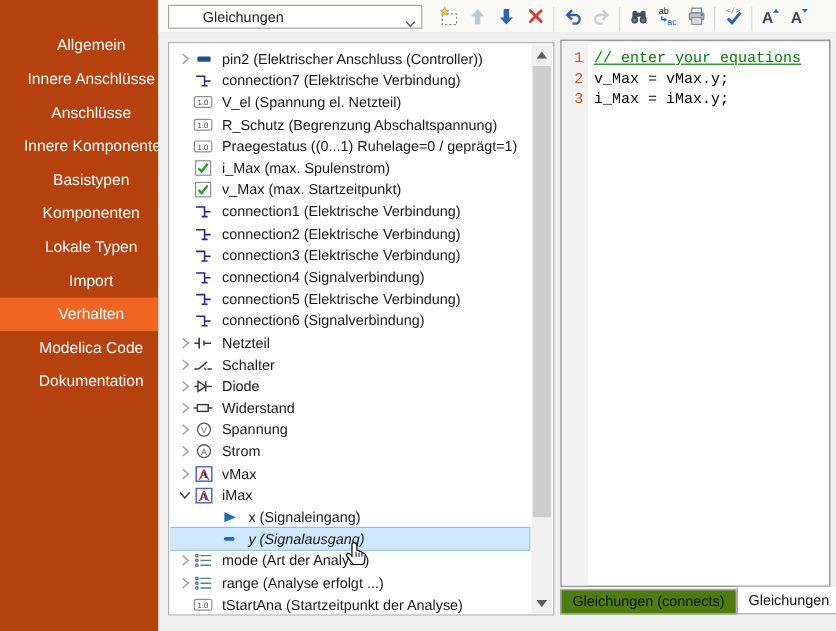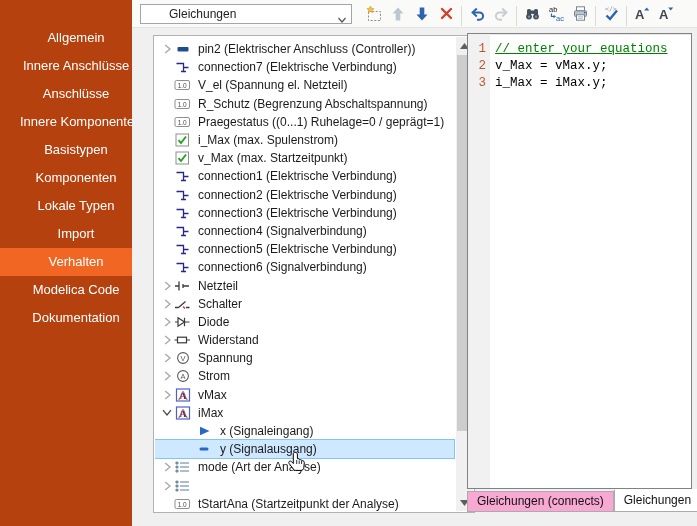--- a/index.html
+++ b/index.html
@@ -34,29 +34,29 @@
   .cb-arrow{position:absolute;right:5px;top:7px;width:8px;height:6px;}
   .toolbar-sep{width:1px;height:20px;background:#DADADA;margin:0 3px;flex:0 0 1px;}
   .tool-btn{
     width:24px;height:24px;flex:0 0 24px;display:flex;align-items:center;justify-content:center;
     background:transparent;border:none;padding:0;
   }
   .tool-btn svg{display:block;}
   
   .tree-panel{
     position:absolute;left:8px;top:35px;width:322px;height:478px;
-    background:#FFFFFF;border:1px solid #B2B2B2;box-sizing:border-box;margin-left:13px;
+    background:#FFFFFF;border:1px solid #B2B2B2;box-sizing:border-box;
   }
   .tree{position:absolute;left:1px;top:1px;right:18px;bottom:1px;overflow:hidden;padding-top:3px;}
   .tree-row{height:18.2px;display:flex;align-items:center;font-size:12px;color:#1A1A1A;white-space:nowrap;}
   .tree-row .expander{width:14px;flex:0 0 14px;margin-left:5px;display:flex;align-items:center;justify-content:center;}
   .tree-row.lvl1 .expander{margin-left:27px;}
   .tree-row .t-icon{width:17px;flex:0 0 17px;display:flex;align-items:center;justify-content:center;margin-right:4px;}
   .tree-row .t-label{padding:1px 3px;}
-  .tree-row.selected .t-label{background:#CDE8FF;outline:1px solid #8AC2EE;}
+  .tree-row.selected .t-label{background:#CDE8FF;outline:1px solid #8AC2EE;font-style:italic;}
   .tree-row.selected{background:linear-gradient(to right,transparent 0,transparent 0);}
   .tree-row.selected{background:#CDE8FF;outline:1px solid #8AC2EE;margin-right:2px;}
   .tree-row.selected .t-label{background:transparent;outline:none;}
   
   .tree-scrollbar{position:absolute;top:1px;right:1px;bottom:1px;width:17px;background:#F0F0F0;}
   .sb-btn{position:absolute;left:0;width:17px;height:17px;display:flex;align-items:center;justify-content:center;}
   .sb-btn.up{top:0;}
   .sb-btn.down{bottom:0;}
   .sb-thumb{position:absolute;left:1px;right:1px;top:18px;height:376px;background:#CDCDCD;}
   
@@ -74,21 +74,21 @@
   .code-area{
     padding-top:7px;padding-left:5px;
     font-family:"Liberation Mono","DejaVu Sans Mono",monospace;
     font-size:12.5px;line-height:17px;color:#000;white-space:pre;overflow:hidden;
   }
   .code-line.comment{color:#008000;text-decoration:underline;}
   
   .tabs{position:absolute;left:335px;top:489px;display:flex;align-items:flex-start;}
   .tab{
     font-size:12px;color:#111;padding:2px 9px 3px 9px;
-    border:1px solid #ABABAB;background:#f9a8d4;margin-top:2px;cursor:default;white-space:nowrap;
+    border:1px solid #ABABAB;background:#4d7c0f;margin-top:2px;cursor:default;white-space:nowrap;
   }
   .tab.active{background:#FFFFFF;border-top-color:#FFFFFF;margin-top:0;padding-top:3px;padding-bottom:4px;position:relative;z-index:2;}
   
   .mouse-cursor{position:absolute;left:288px;top:451px;width:19px;height:24px;z-index:50;pointer-events:none;}
 </style>
 </head>
 <body>
 
 <nav class="sidebar">
     <div class="sidebar-item">Allgemein</div>
@@ -487,20 +487,21 @@
           <span class="t-icon">
             <svg width="17" height="14" viewBox="0 0 17 14">
               <g stroke="#5B7E9E" stroke-width="1.2">
                 <circle cx="3" cy="3" r="1" fill="none"></circle>
                 <circle cx="3" cy="7" r="1" fill="none"></circle>
                 <circle cx="3" cy="11" r="1" fill="none"></circle>
                 <path d="M6 3 H15 M6 7 H15 M6 11 H15"></path>
               </g>
             </svg>
           </span>
+          <span class="t-label">range (Analyse erfolgt ...)</span>
         </div>
         <div class="tree-row lvl0">
           <span class="expander"></span>
           <span class="t-icon">
             <svg width="17" height="14" viewBox="0 0 17 14">
               <rect x="1" y="2.5" width="14.5" height="9" rx="1.5" fill="#FFFFFF" stroke="#8F8F8F"></rect>
               <text x="8.2" y="9.7" font-size="6.5" fill="#4A4A4A" text-anchor="middle" font-family="sans-serif">1.0</text>
             </svg>
           </span>
           <span class="t-label">tStartAna (Startzeitpunkt der Analyse)</span>

